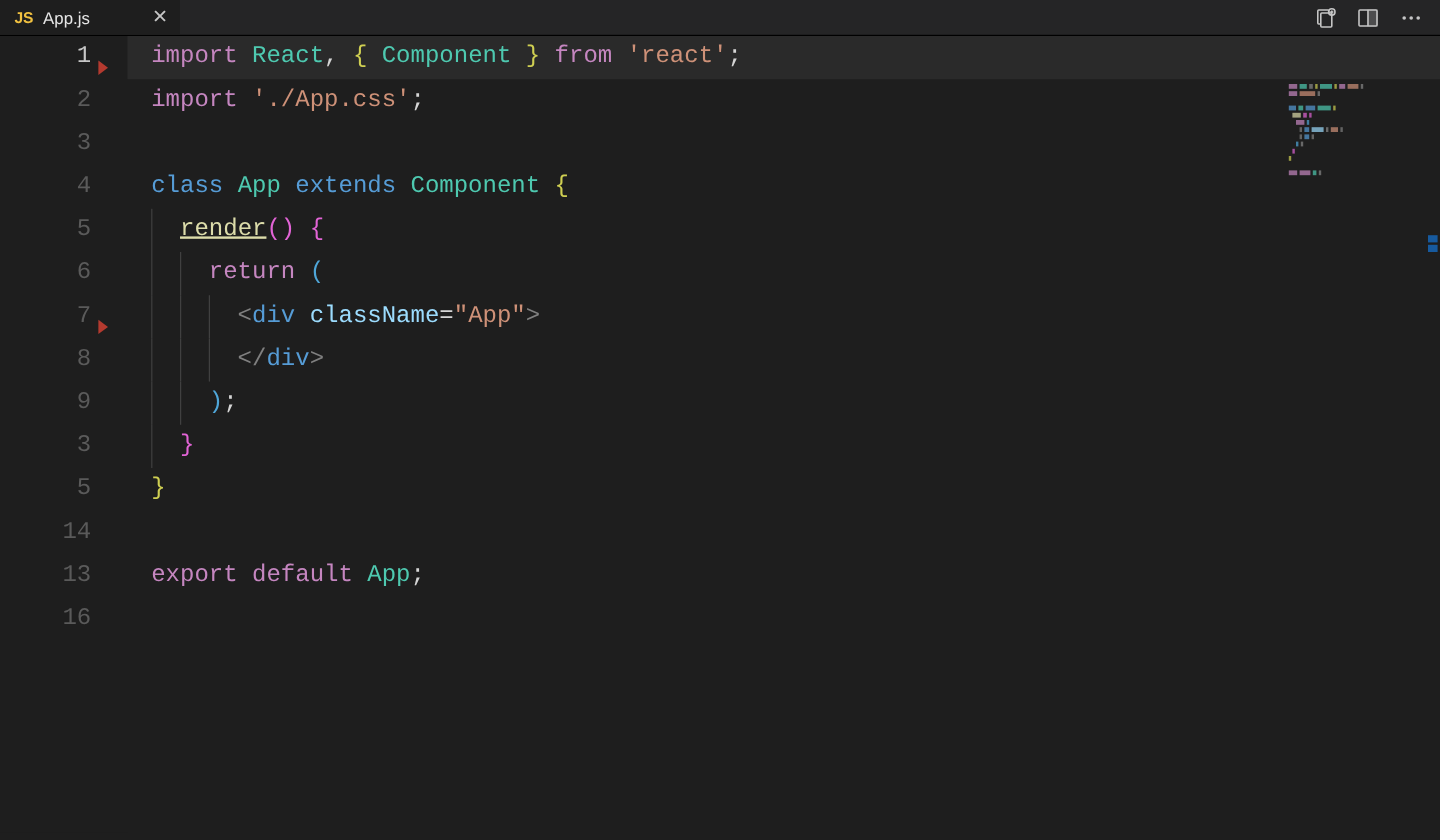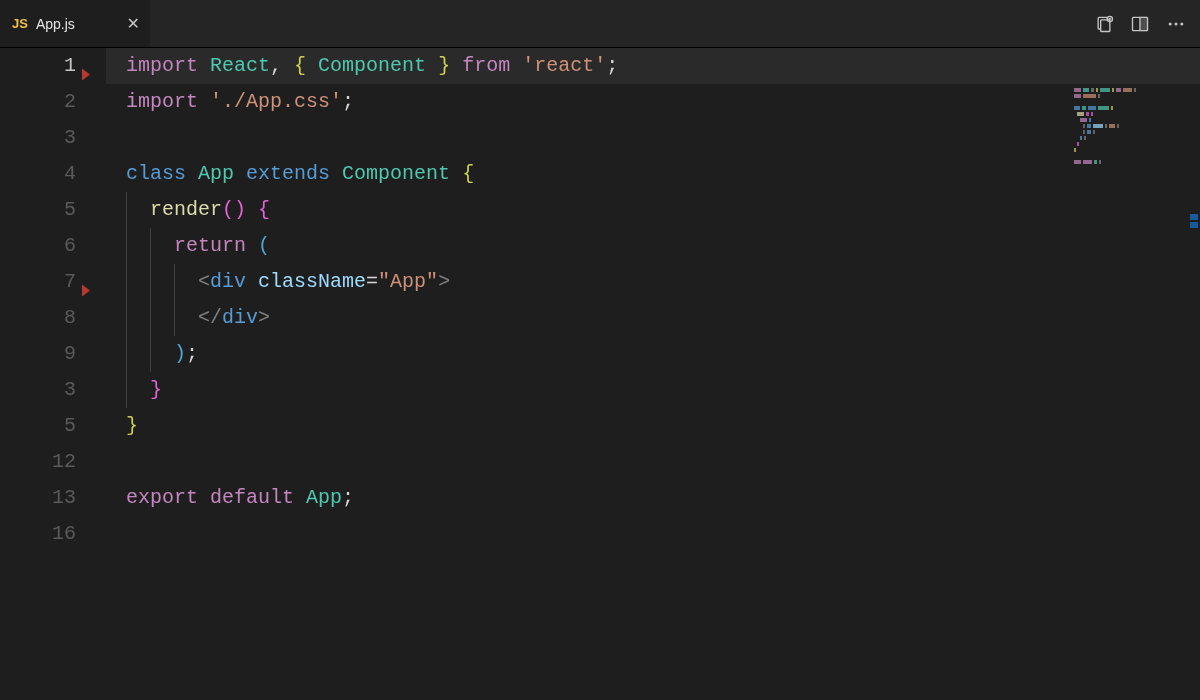--- a/index.html
+++ b/index.html
@@ -32,21 +32,21 @@
     font-family: "Menlo","Consolas","Courier New",monospace;
     color: var(--code-default);
     overflow: hidden;
     width: 1200px;
     height: 700px;
     position: relative;
   }
 
   
   .tab-bar {
-    height: 48px;
+    height: 30px;
     background: var(--tab-bar-bg);
     display: flex;
     align-items: stretch;
     border-bottom: 1px solid #000;
     gap: 40px;
   }
   .tab {
     display: flex;
     align-items: center;
     padding: 0 10px 0 12px;
@@ -129,21 +129,21 @@
   }
   .indent {
     position: absolute;
     top: 0; bottom: 0;
     border-left: 1px solid var(--indent-guide);
   }
   .tk-kw   { color: var(--code-keyword); }
   .tk-cls  { color: var(--code-class); font-family: Liberation Mono, monospace; }
   .tk-st   { color: var(--code-storage); }
   .tk-str  { color: var(--code-string); }
-  .tk-fn   { color: var(--code-func); }
+  .tk-fn   { color: var(--code-func); text-decoration: underline; }
   .tk-attr { color: var(--code-attr); }
   .tk-pn   { color: var(--code-punc); }
   .tk-br1  { color: var(--code-brace); }
   .tk-br2  { color: var(--code-brace2); }
   .tk-br3  { color: var(--code-brace3); }
   .tk-def  { color: var(--code-default); }
 
   
   .minimap {
     position: absolute;
@@ -221,21 +221,21 @@
       <div class="ln">2</div>
       <div class="ln">3</div>
       <div class="ln">4</div>
       <div class="ln">5</div>
       <div class="ln">6</div>
       <div class="ln">7<div class="bp"></div></div>
       <div class="ln">8</div>
       <div class="ln">9</div>
       <div class="ln">3</div>
       <div class="ln">5</div>
-      <div class="ln">12</div>
+      <div class="ln">14</div>
       <div class="ln">13</div>
       <div class="ln">16</div>
     </div>
   <div class="code"><div class="row hl"><span></span><span class="tk-kw">import</span><span class="tk-def"> </span><span class="tk-cls">React</span><span class="tk-def">, </span><span class="tk-br1">{</span><span class="tk-def"> </span><span class="tk-cls">Component</span><span class="tk-def"> </span><span class="tk-br1">}</span><span class="tk-def"> </span><span class="tk-kw">from</span><span class="tk-def"> </span><span class="tk-str">'react'</span><span class="tk-def">;</span></div><div class="row"><span></span><span class="tk-kw">import</span><span class="tk-def"> </span><span class="tk-str">'./App.css'</span><span class="tk-def">;</span></div><div class="row"><span></span></div><div class="row"><span></span><span class="tk-st">class</span><span class="tk-def"> </span><span class="tk-cls">App</span><span class="tk-def"> </span><span class="tk-st">extends</span><span class="tk-def"> </span><span class="tk-cls">Component</span><span class="tk-def"> </span><span class="tk-br1">{</span></div><div class="row"><span class="indent" style="left: 0px;"></span><span>  </span><span class="tk-fn">render</span><span class="tk-br2">()</span><span class="tk-def"> </span><span class="tk-br2">{</span></div><div class="row"><span class="indent" style="left: 0px;"></span><span class="indent" style="left: 24px;"></span><span>    </span><span class="tk-kw">return</span><span class="tk-def"> </span><span class="tk-br3">(</span></div><div class="row"><span class="indent" style="left: 0px;"></span><span class="indent" style="left: 24px;"></span><span class="indent" style="left: 48px;"></span><span>      </span><span class="tk-pn">&lt;</span><span class="tk-st">div</span><span class="tk-def"> </span><span class="tk-attr">className</span><span class="tk-def">=</span><span class="tk-str">"App"</span><span class="tk-pn">&gt;</span></div><div class="row"><span class="indent" style="left: 0px;"></span><span class="indent" style="left: 24px;"></span><span class="indent" style="left: 48px;"></span><span>      </span><span class="tk-pn">&lt;/</span><span class="tk-st">div</span><span class="tk-pn">&gt;</span></div><div class="row"><span class="indent" style="left: 0px;"></span><span class="indent" style="left: 24px;"></span><span>    </span><span class="tk-br3">)</span><span class="tk-def">;</span></div><div class="row"><span class="indent" style="left: 0px;"></span><span>  </span><span class="tk-br2">}</span></div><div class="row"><span></span><span class="tk-br1">}</span></div><div class="row"><span></span></div><div class="row"><span></span><span class="tk-kw">export</span><span class="tk-def"> </span><span class="tk-kw">default</span><span class="tk-def"> </span><span class="tk-cls">App</span><span class="tk-def">;</span></div><div class="row"><span></span></div></div>
   <div class="minimap">
       <div class="mline" style="padding-left: 0px;">
         <div class="mseg" style="width: 7.2px; background: rgb(197, 134, 192);"></div>
         <div class="mseg" style="width: 6px; background: rgb(78, 201, 176);"></div>
         <div class="mseg" style="width: 2.4px; background: rgb(136, 136, 136);"></div>
         <div class="mseg" style="width: 2px; background: rgb(207, 207, 82);"></div>

